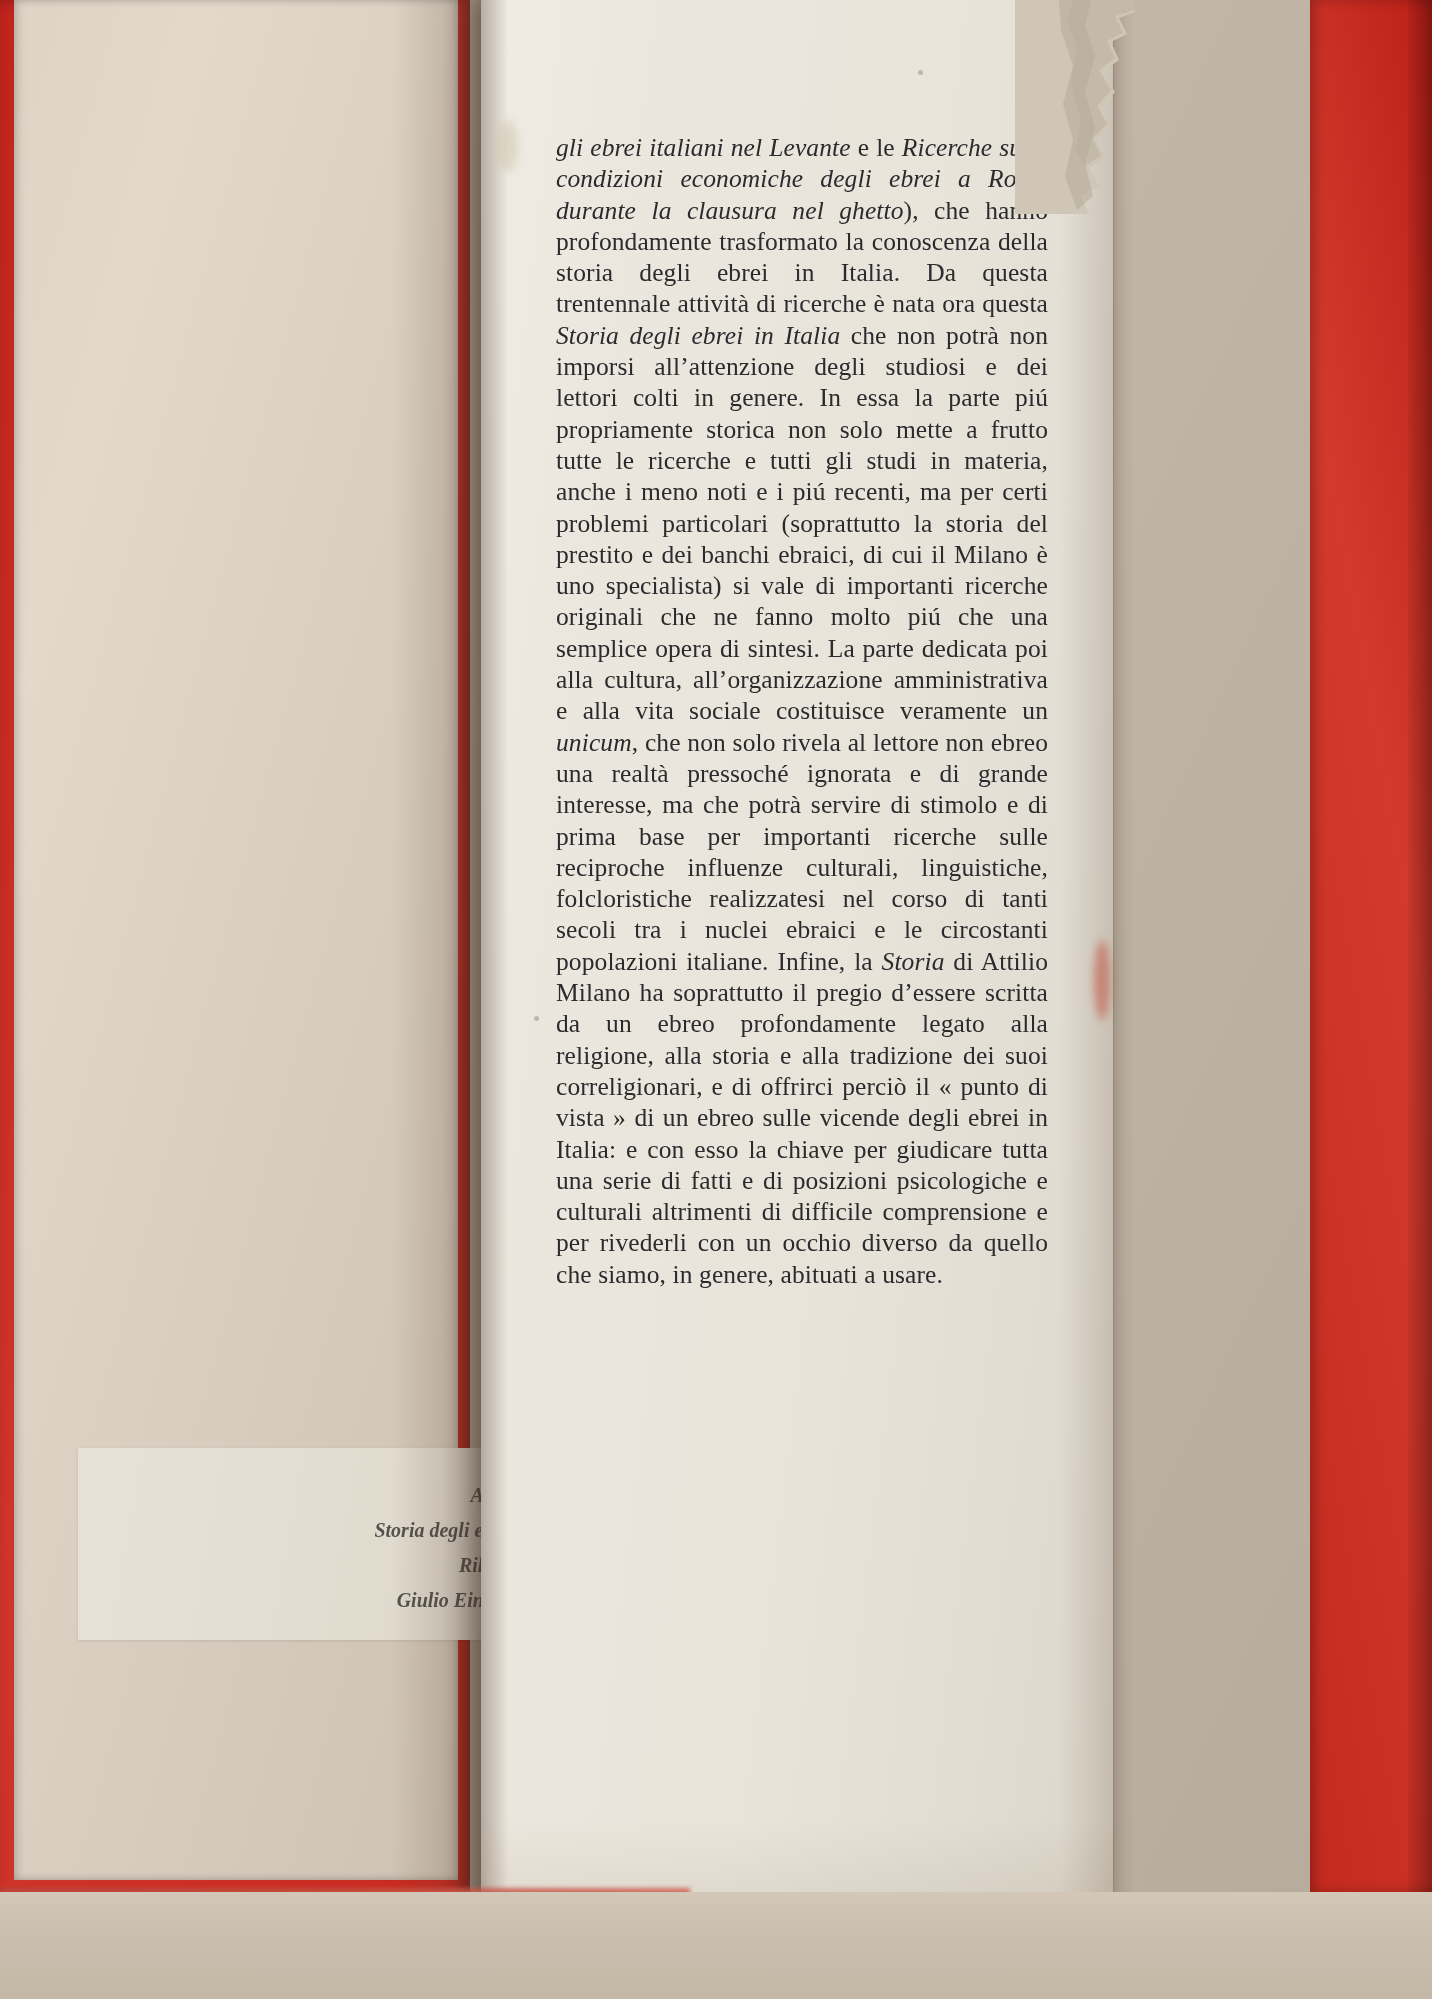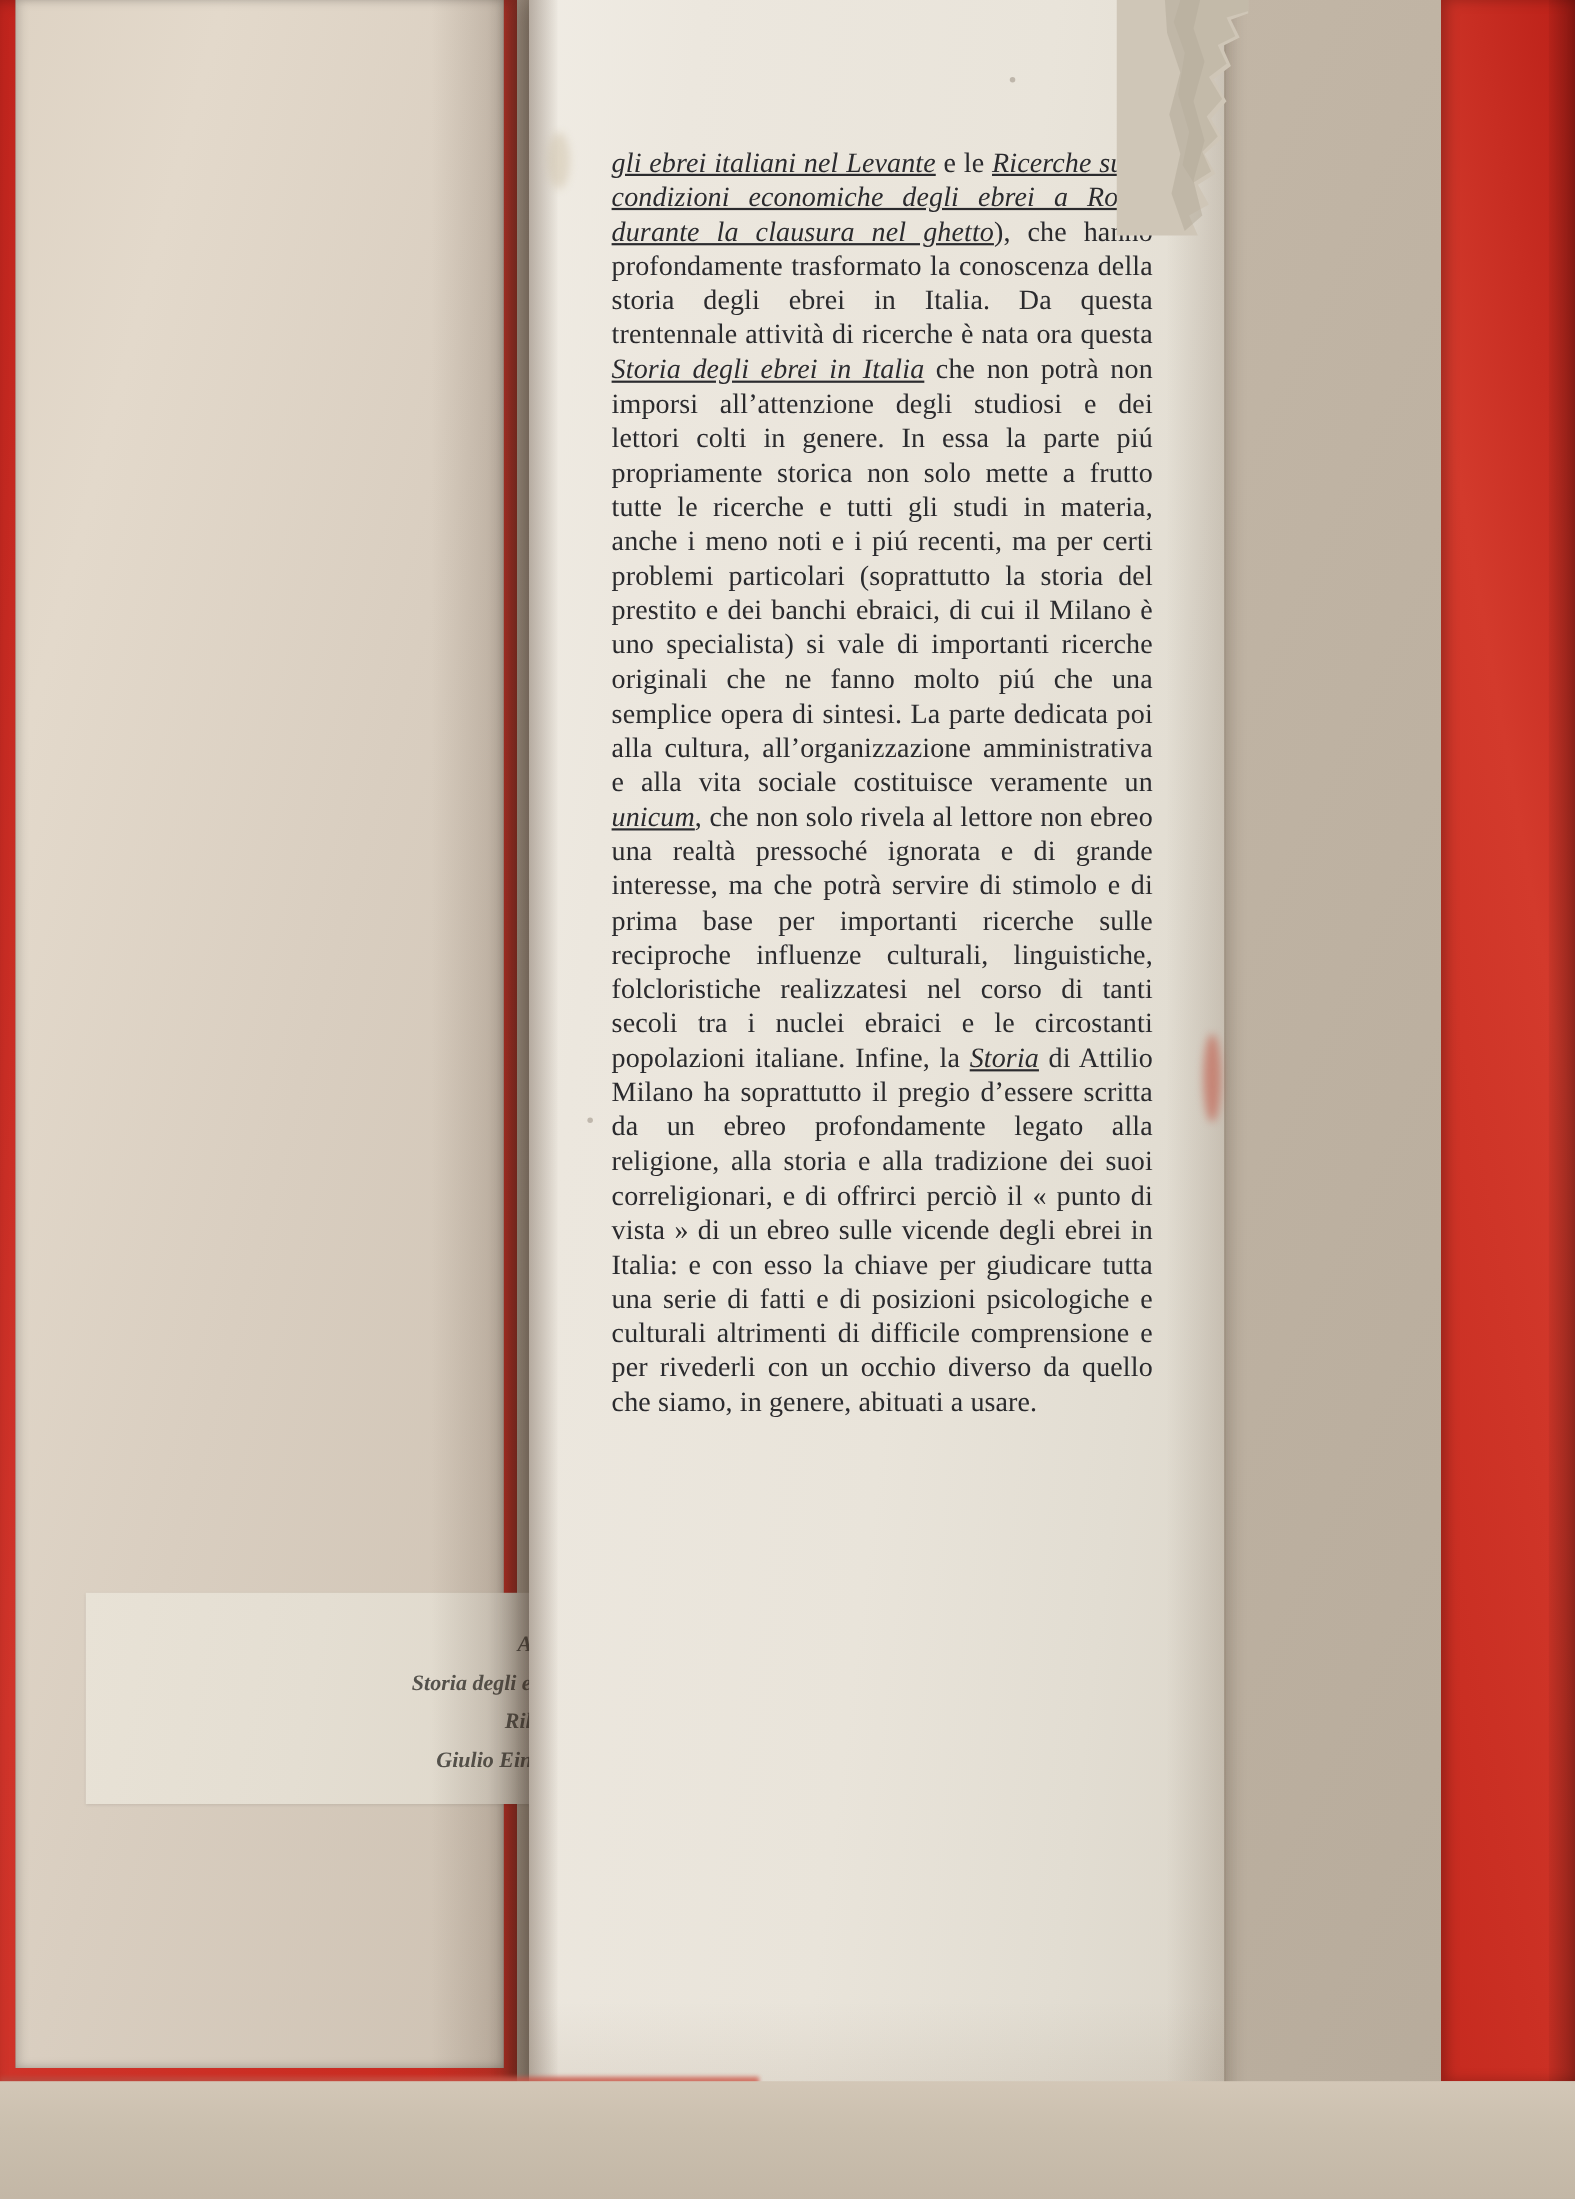--- a/index.html
+++ b/index.html
@@ -78,21 +78,21 @@
   .flap-text{
     position:absolute;left:556px;top:132px;width:492px;
     color:#2b2b2e;
     font-size:25.5px;
     line-height:31.3px;
     text-align:justify;
     font-family:"Liberation Serif", serif;
     letter-spacing:.1px;
   }
   .flap-text p{margin:0;}
-  .flap-text i{font-style:italic;text-decoration:underline;}
+  .flap-text i{font-style:italic;}
 
   
   .credit{
     position:absolute;left:300px;top:1478px;width:250px;
     text-align:right;
     font-family:"Liberation Serif", serif;
     font-style:italic;
     font-weight:700;
     color:#4a4843;
     font-size:20px;

